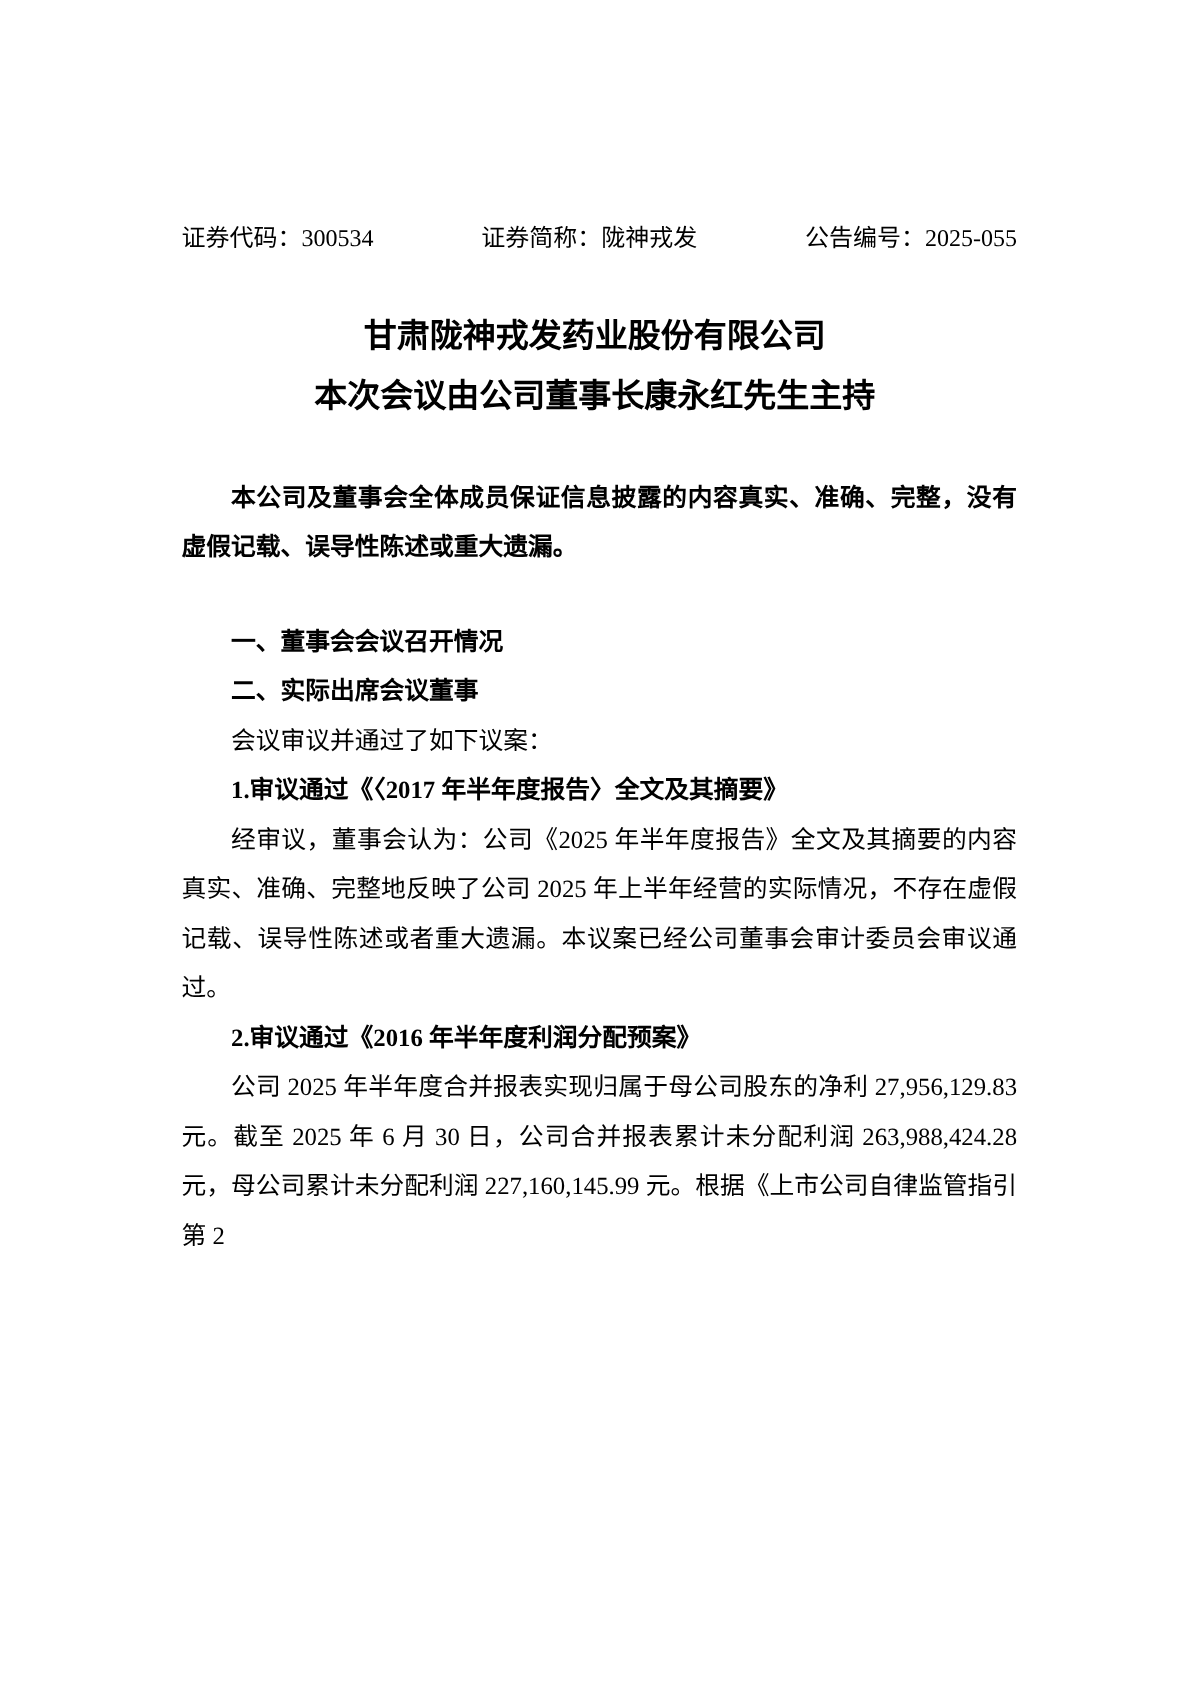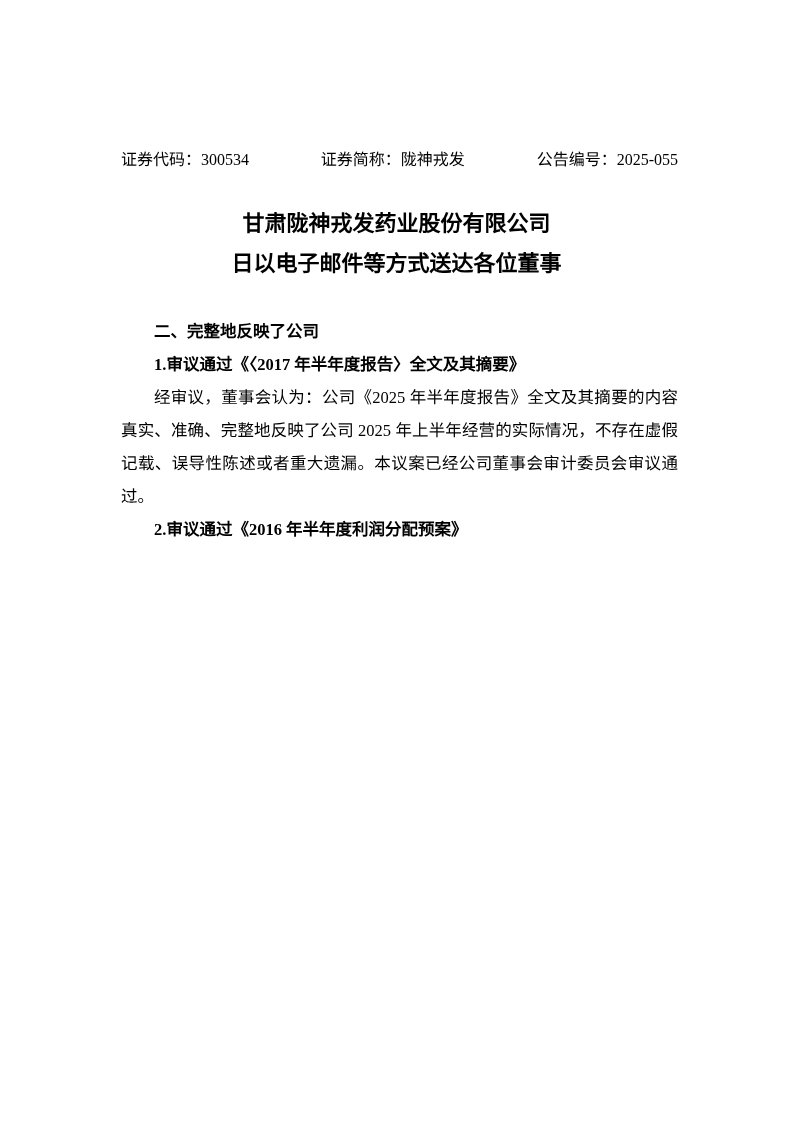--- a/index.html
+++ b/index.html
@@ -69,23 +69,27 @@
 <div class="page">
 
   <div class="header-row">
     <span>证券代码：300534</span>
     <span>证券简称：陇神戎发</span>
     <span>公告编号：2025-055</span>
   </div>
 
   <div class="title-block">
     <div class="title-line">甘肃陇神戎发药业股份有限公司</div>
-    <div class="title-line">日以电子邮件等方式送达各位董事</div>
+    <div class="title-line">本次会议由公司董事长康永红先生主持</div>
   </div>
 
   <div class="doc-body">
-      <p class="para heading">二、完整地反映了公司</p>
+      <p class="para notice">本公司及董事会全体成员保证信息披露的内容真实、准确、完整，没有虚假记载、误导性陈述或重大遗漏。</p>
+      <p class="para heading">一、董事会会议召开情况</p>
+      <p class="para heading">二、实际出席会议董事</p>
+      <p class="para body">会议审议并通过了如下议案：</p>
       <p class="para heading">1.审议通过《〈2017 年半年度报告〉全文及其摘要》</p>
       <p class="para body">经审议，董事会认为：公司《2025 年半年度报告》全文及其摘要的内容真实、准确、完整地反映了公司 2025 年上半年经营的实际情况，不存在虚假记载、误导性陈述或者重大遗漏。本议案已经公司董事会审计委员会审议通过。</p>
       <p class="para heading">2.审议通过《2016 年半年度利润分配预案》</p>
+      <p class="para body">公司 2025 年半年度合并报表实现归属于母公司股东的净利 27,956,129.83 元。截至 2025 年 6 月 30 日，公司合并报表累计未分配利润 263,988,424.28 元，母公司累计未分配利润 227,160,145.99 元。根据《上市公司自律监管指引第 2</p>
     </div>
 
 </div>
 
 </body></html>

